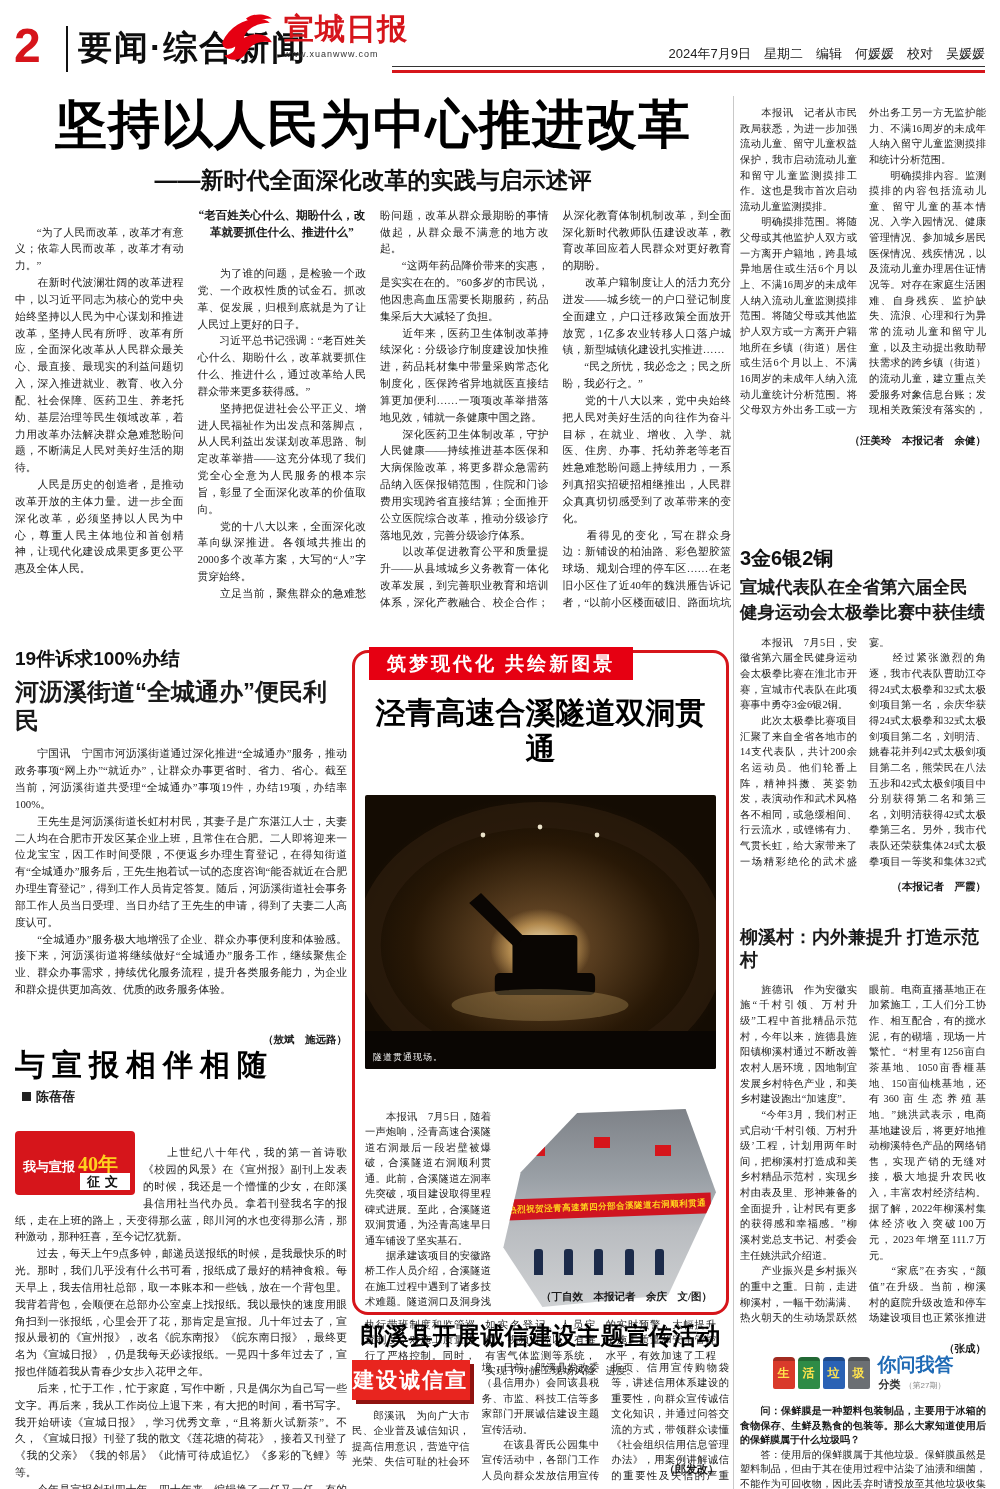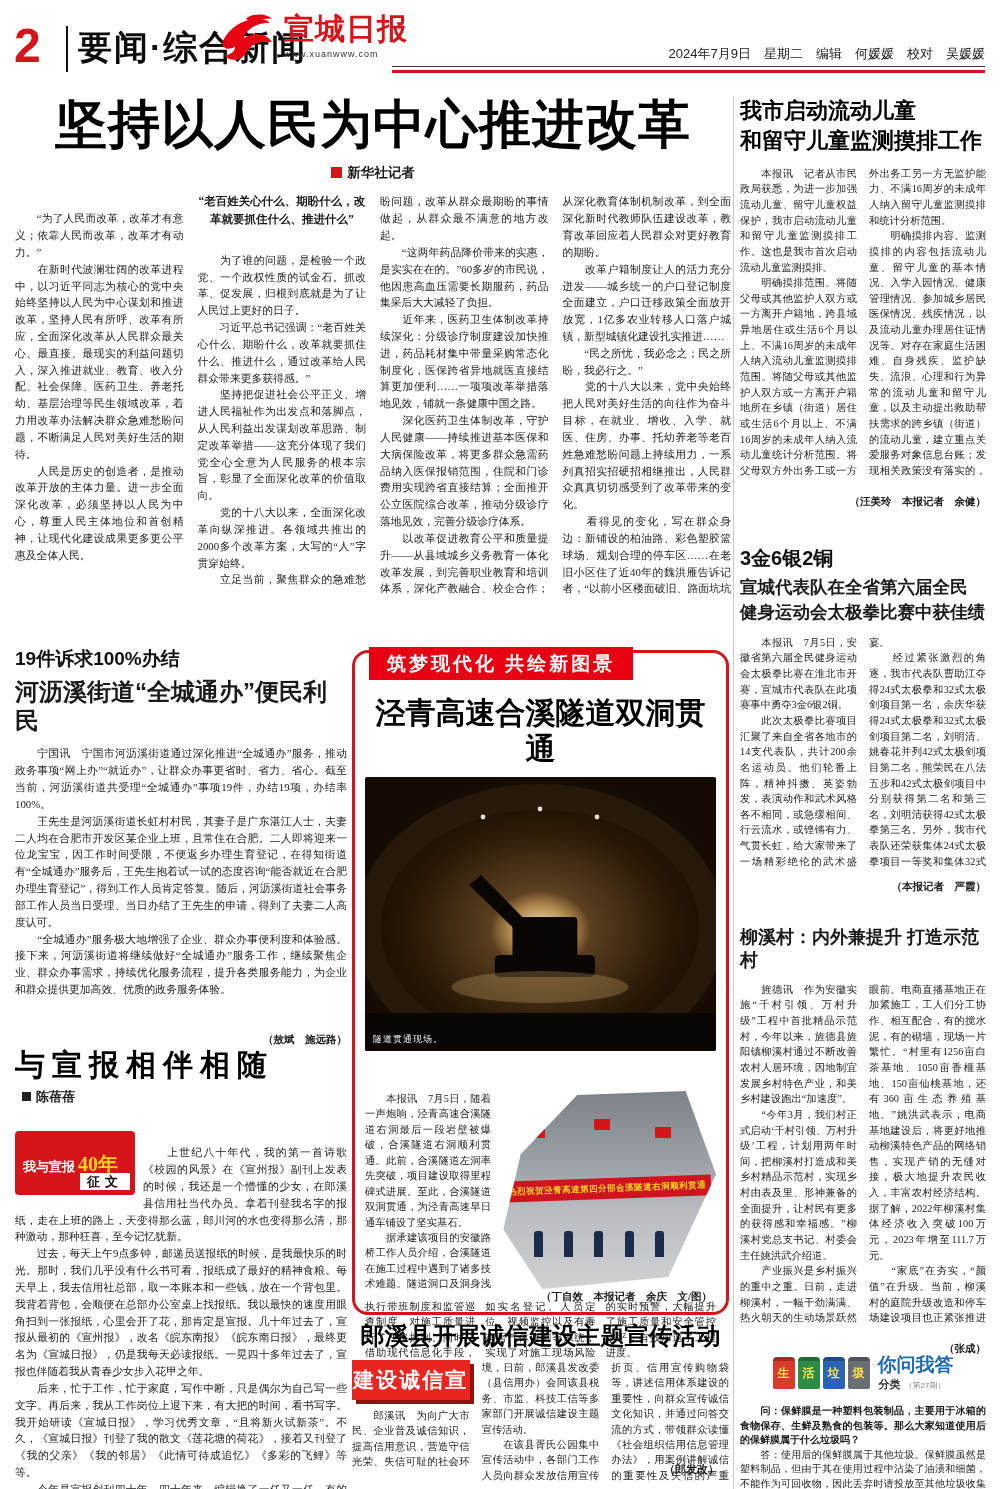--- a/index.html
+++ b/index.html
@@ -70,21 +70,21 @@
   .badge-l3{position:absolute;right:5px;bottom:5px;background:#fff;color:#111;font:900 13px/1.2 "Liberation Serif","DejaVu Serif",serif;
             padding:1px 7px;letter-spacing:5px;}
   .essay-body{margin-top:6px;}
 
   
   #tunnel{left:352px;top:650px;width:377px;height:665px;border:3px solid #d6151b;border-radius:16px;box-sizing:border-box;
           padding:8px 10px;overflow:visible;}
   .t-banner{position:absolute;top:-6px;left:14px;background:#e60012;color:#fff;
             font:900 19px/1 "Liberation Sans","DejaVu Sans",sans-serif;padding:7px 18px;letter-spacing:3px;}
   .t-hl{text-align:center;font:900 30px/1.2 "Liberation Sans","DejaVu Sans",sans-serif;margin-top:34px;color:#000;}
-  .t-photo{margin-top:10px;height:274px;position:relative;border-radius:2px;overflow:hidden;
+  .t-photo{margin-top:28px;height:274px;position:relative;border-radius:2px;overflow:hidden;
     background:
       radial-gradient(ellipse 70px 55px at 50% 56%, rgba(255,243,205,.95), rgba(226,180,104,.6) 45%, rgba(0,0,0,0) 72%),
       radial-gradient(ellipse 190px 150px at 50% 55%, #7a5630 0%, #4c3419 38%, #281806 68%, #140c03 100%),
       #0c0702;}
   .t-photo svg{position:absolute;left:0;top:0;width:100%;height:100%;}
   .t-caption{position:absolute;left:8px;bottom:5px;color:#f3f3f3;font-size:9px;letter-spacing:1px;}
   .t-rows{margin-top:8px;}
   .t-row1{display:flex;gap:8px;margin-top:40px;}
   .t-c1{width:126px;height:202px;font-size:10.3px;line-height:1.5;}
   .t-hex{flex:1;height:198px;position:relative;clip-path:polygon(10% 32%,36% 2%,86% 0%,100% 42%,78% 94%,20% 100%,2% 70%);
@@ -124,21 +124,21 @@
       <div class="papername">宣城日报</div>
       <div class="paperurl">www.xuanwww.com</div>
     </span>
   </div>
   <div class="abs dateline">2024年7月9日　星期二　编辑　何媛媛　校对　吴媛媛</div>
   <div class="abs hline-black"></div>
   <div class="abs hline-red"></div>
 
   <div id="lead" class="abs">
     <div class="lead-hl">坚持以人民为中心推进改革</div>
-    <div class="lead-by"><span class="redsq"></span><span>新华社记者</span></div>
+    <div class="lead-sub">——新时代全面深化改革的实践与启示述评</div>
     <div class="lead-body body-txt">
       <div class="prewrap just">　　“为了人民而改革，改革才有意义；依靠人民而改革，改革才有动力。”
 　　在新时代波澜壮阔的改革进程中，以习近平同志为核心的党中央始终坚持以人民为中心谋划和推进改革，坚持人民有所呼、改革有所应，全面深化改革从人民群众最关心、最直接、最现实的利益问题切入，深入推进就业、教育、收入分配、社会保障、医药卫生、养老托幼、基层治理等民生领域改革，着力用改革办法解决群众急难愁盼问题，不断满足人民对美好生活的期待。
 　　人民是历史的创造者，是推动改革开放的主体力量。进一步全面深化改革，必须坚持以人民为中心，尊重人民主体地位和首创精神，让现代化建设成果更多更公平惠及全体人民。</div>
       <div class="pullquote">“老百姓关心什么、期盼什么，改革就要抓住什么、推进什么”</div>
       <div class="prewrap just">　　为了谁的问题，是检验一个政党、一个政权性质的试金石。抓改革、促发展，归根到底就是为了让人民过上更好的日子。
 　　习近平总书记强调：“老百姓关心什么、期盼什么，改革就要抓住什么、推进什么，通过改革给人民群众带来更多获得感。”
 　　坚持把促进社会公平正义、增进人民福祉作为出发点和落脚点，从人民利益出发谋划改革思路、制定改革举措——这充分体现了我们党全心全意为人民服务的根本宗旨，彰显了全面深化改革的价值取向。
 　　党的十八大以来，全面深化改革向纵深推进。各领域共推出的2000多个改革方案，大写的“人”字贯穿始终。
 　　立足当前，聚焦群众的急难愁盼问题，改革从群众最期盼的事情做起，从群众最不满意的地方改起。
@@ -158,22 +158,20 @@
       
       
       
     </div>
   </div>
 
   <div class="abs vrule"></div>
   <div id="rcol" class="abs">
 
     <div class="r-block" style="top:96px;">
-      <div class="r-hl">我市启动流动儿童
-和留守儿童监测摸排工作</div>
       <div class="r-body body-txt" style="height:326px;">　　本报讯　记者从市民政局获悉，为进一步加强流动儿童、留守儿童权益保护，我市启动流动儿童和留守儿童监测摸排工作。这也是我市首次启动流动儿童监测摸排。
 　　明确摸排范围。将随父母或其他监护人双方或一方离开户籍地，跨县域异地居住或生活6个月以上、不满16周岁的未成年人纳入流动儿童监测摸排范围。将随父母或其他监护人双方或一方离开户籍地所在乡镇（街道）居住或生活6个月以上、不满16周岁的未成年人纳入流动儿童统计分析范围。将父母双方外出务工或一方外出务工另一方无监护能力、不满16周岁的未成年人纳入留守儿童监测摸排和统计分析范围。
 　　明确摸排内容。监测摸排的内容包括流动儿童、留守儿童的基本情况、入学入园情况、健康管理情况、参加城乡居民医保情况、残疾情况，以及流动儿童办理居住证情况等。对存在家庭生活困难、自身残疾、监护缺失、流浪、心理和行为异常的流动儿童和留守儿童，以及主动提出救助帮扶需求的跨乡镇（街道）的流动儿童，建立重点关爱服务对象信息台账；发现相关政策没有落实的，会同有关部门及时解决；对不再符合流动儿童、留守儿童条件的，及时更新相关信息。
 　　明确实施步骤。监测摸排工作以县级为单位开展，按照初步筛查、数据采集、比对核实三个步骤实施。由县级民政部门牵头负责，县级教育、公安、卫生健康、医保、疾控、残联等有关部门和单位共同参与。其中，流动儿童监测摸排以流入地为主实施，留守儿童监测摸排以其户籍地为主实施。首次监测摸排工作从2024年6月开始，2024年12月底前结束，之后转为常态化工作。</div>
       <div class="byline" style="margin-top:3px;">（汪美玲　本报记者　余健）</div>
     </div>
 
     <div class="r-block" style="top:546px;">
       <div class="kicker">3金6银2铜</div>
       <div class="taiji-hl">宣城代表队在全省第六届全民

